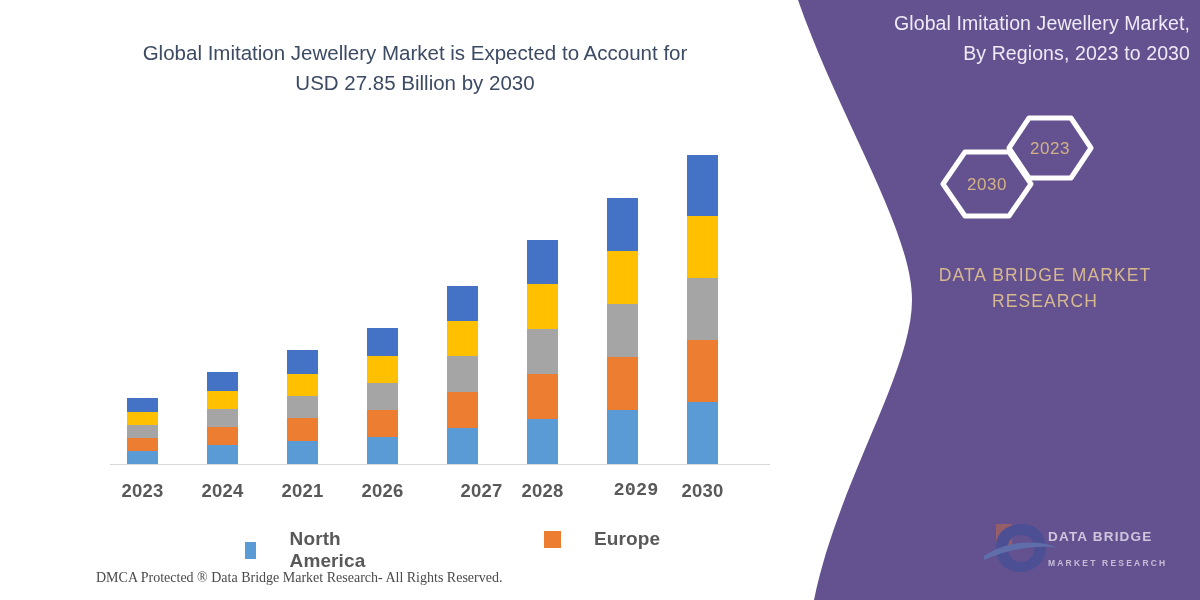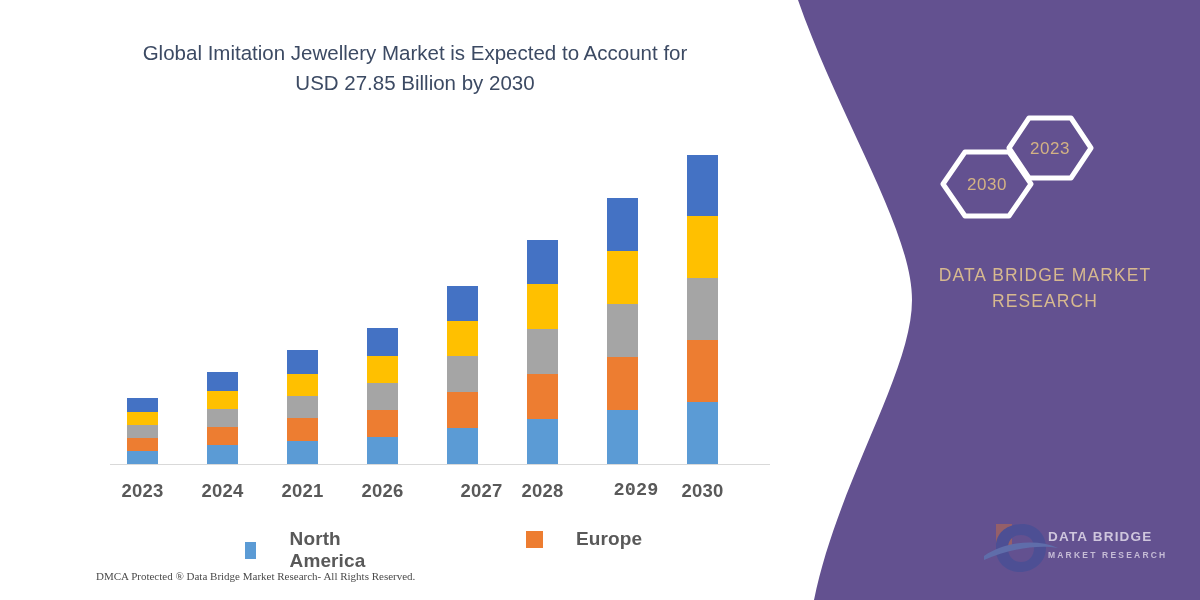--- a/index.html
+++ b/index.html
@@ -34,21 +34,21 @@
     position:absolute;left:905px;top:262px;width:280px;text-align:center;
     color:#d7b98f;font-size:17.5px;line-height:26px;letter-spacing:1.1px;
     white-space:pre-line;font-weight:400;
   }
 
   .wm-logo{position:absolute;left:978px;top:516px;width:212px;height:62px;opacity:.38;}
   .wm-text{
     position:absolute;left:1048px;top:528px;width:150px;
     color:#cfc6dd;font-size:13.5px;letter-spacing:1.2px;font-weight:700;line-height:17px;
   }
-  .wm-text small{display:block;font-size:8.5px;letter-spacing:2.2px;font-weight:700;color:#c6bcd6;margin-top:2px;}
+  .wm-text small{display:block;font-size:8.5px;letter-spacing:2.2px;font-weight:700;color:#c6bcd6;margin-top:10px;}
 
   
   .chart-title{
     position:absolute;left:70px;top:38px;width:690px;text-align:center;
     color:#3c4a63;font-size:20.5px;line-height:30px;font-weight:400;
     white-space:pre-line;
   }
 
   .plot{position:absolute;left:0;top:0;width:790px;height:600px;}
   .axis-line{position:absolute;left:110px;top:464px;width:660px;height:1px;background:#d9d9d9;}
@@ -58,21 +58,21 @@
   .xlab{
     position:absolute;top:480px;width:80px;text-align:center;
     color:#595959;font-size:18.5px;font-weight:700;letter-spacing:.2px;
   }
 
   .legend{position:absolute;left:245px;top:528px;height:26px;}
   .lg{position:absolute;display:flex;align-items:center;gap:9px;}
   .lg-swatch{width:17px;height:17px;display:block;}
   .lg-text{color:#595959;font-size:19px;font-weight:700;letter-spacing:.1px;margin-left:25px;}
 
-  .footer{position:absolute;top:570px;color:#4a4a4a;font-size:11px;font-family:"Liberation Serif",serif;white-space:nowrap;}
+  .footer{position:absolute;top:570px;color:#4a4a4a;font-size:14px;font-family:"Liberation Serif",serif;white-space:nowrap;}
   .footer-left{left:96px;}
   .footer-right{left:452px;}
 </style>
 </head>
 <body>
 
 <div id="root">
 
   <div class="chart-title">Global Imitation Jewellery Market is Expected to Account for
 USD 27.85 Billion by 2030</div>
@@ -147,35 +147,37 @@
         <div class="xlab" style="left: 596px; font-family: Liberation Mono, monospace;">2029</div>
         <div class="xlab" style="left: 662.5px;">2030</div>
       </div>
   </div>
 
   <div class="legend">
     <div class="lg" style="left:0px;top:0px;">
       <span class="lg-swatch" style="background:#5B9BD5"></span>
       <span class="lg-text">North America</span>
     </div>
-    <div class="lg" style="left:281px;top:0px;gap:8px;">
+    <div class="lg" style="left:299px;top:0px;gap:8px;">
       <span class="lg-swatch" style="background:#ED7D31"></span>
       <span class="lg-text">Europe</span>
     </div>
   </div>
 
   <div class="footer footer-left">DMCA Protected ® Data Bridge Market Research-  All Rights Reserved.</div>
 
   <div class="panel-wrap">
     <div class="panel-bg"></div>
     <svg class="panel-cut" viewBox="0 0 420 600" preserveAspectRatio="none">
       <path d="M0,0 L18,0 C60,120 132,230 132,300 C132,372 58,482 34,600 L0,600 Z" fill="#ffffff"></path>
     </svg>
   </div>
 
+  <div class="panel-title">Global Imitation Jewellery Market,
+By Regions, 2023 to 2030</div>
 
   <div class="hexes">
     <svg width="190" height="130" viewBox="0 0 190 130" style="position:absolute;left:0;top:0;">
       <polygon points="18,72 40,40 84,40 106,72 84,104 40,104" fill="none" stroke="#ffffff" stroke-width="5" stroke-linejoin="round"></polygon>
     </svg>
     <svg width="190" height="130" viewBox="0 0 190 130" style="position:absolute;left:0;top:0;">
       <polygon points="84,36 104,6 146,6 166,36 146,66 104,66" fill="#635190" stroke="#ffffff" stroke-width="5" stroke-linejoin="round"></polygon>
     </svg>
     <span class="hex-label" style="left:37px;top:63px;width:50px;text-align:center;">2030</span>
     <span class="hex-label" style="left:100px;top:27px;width:50px;text-align:center;">2023</span>

